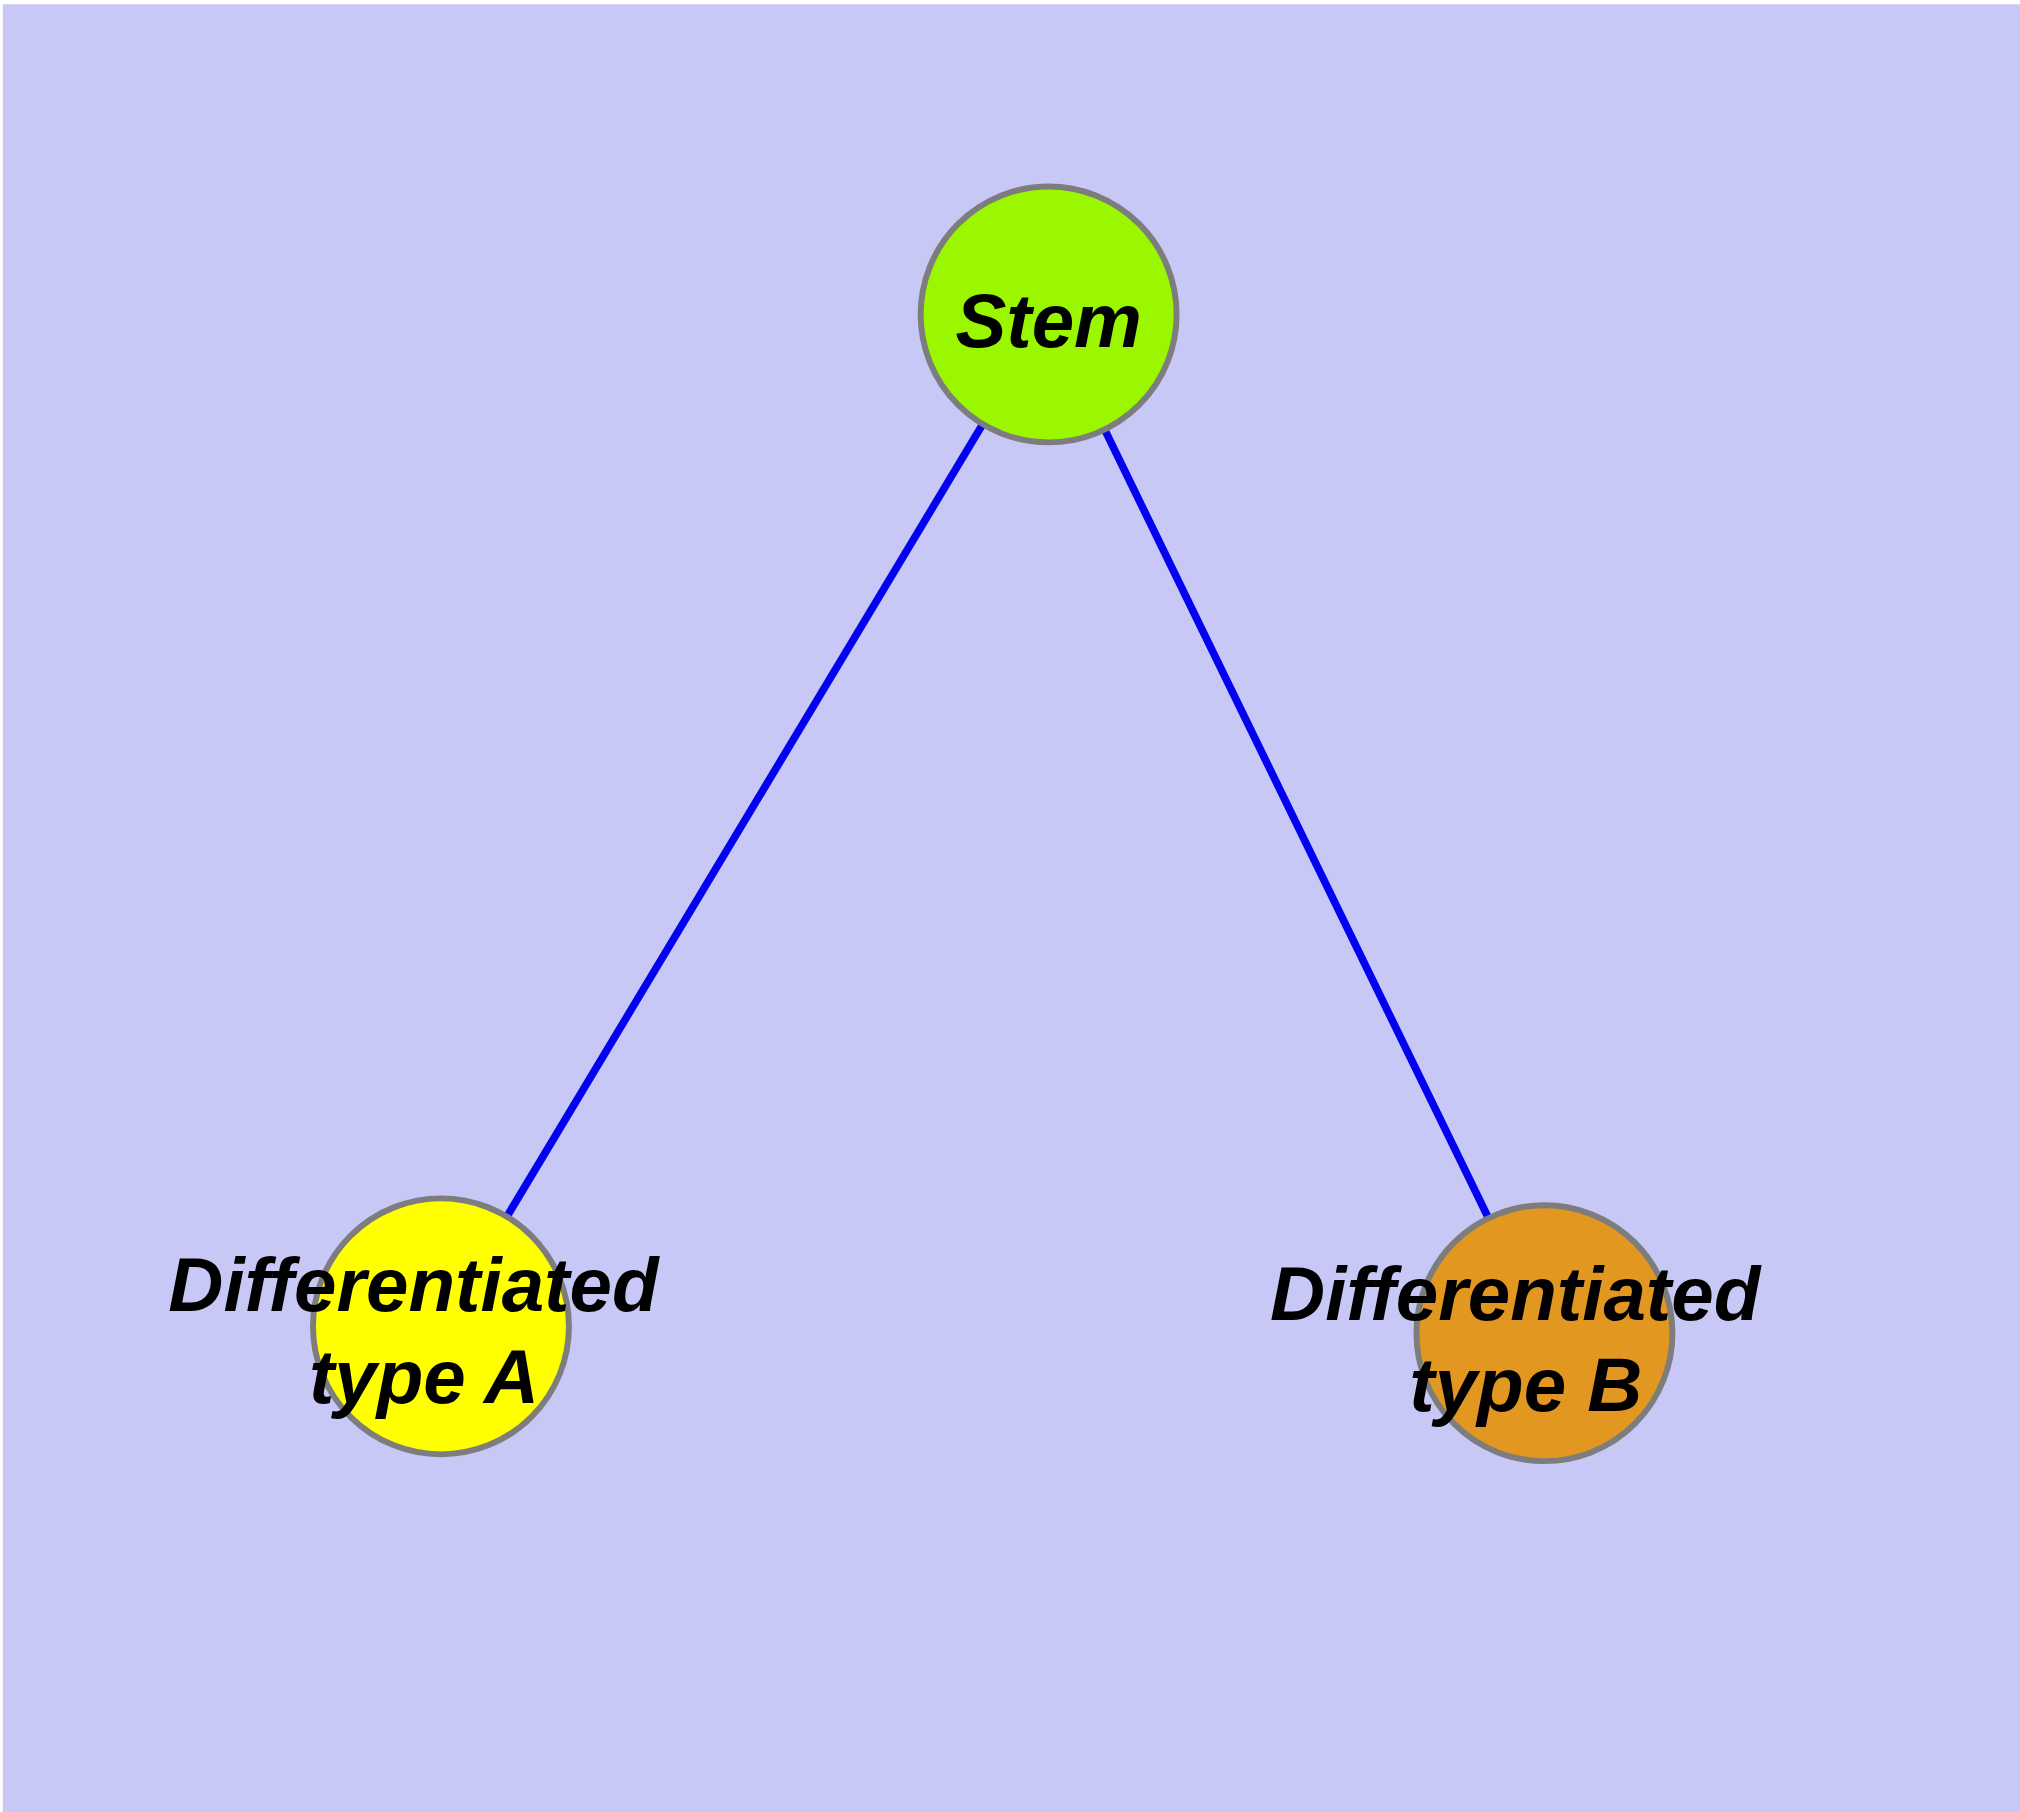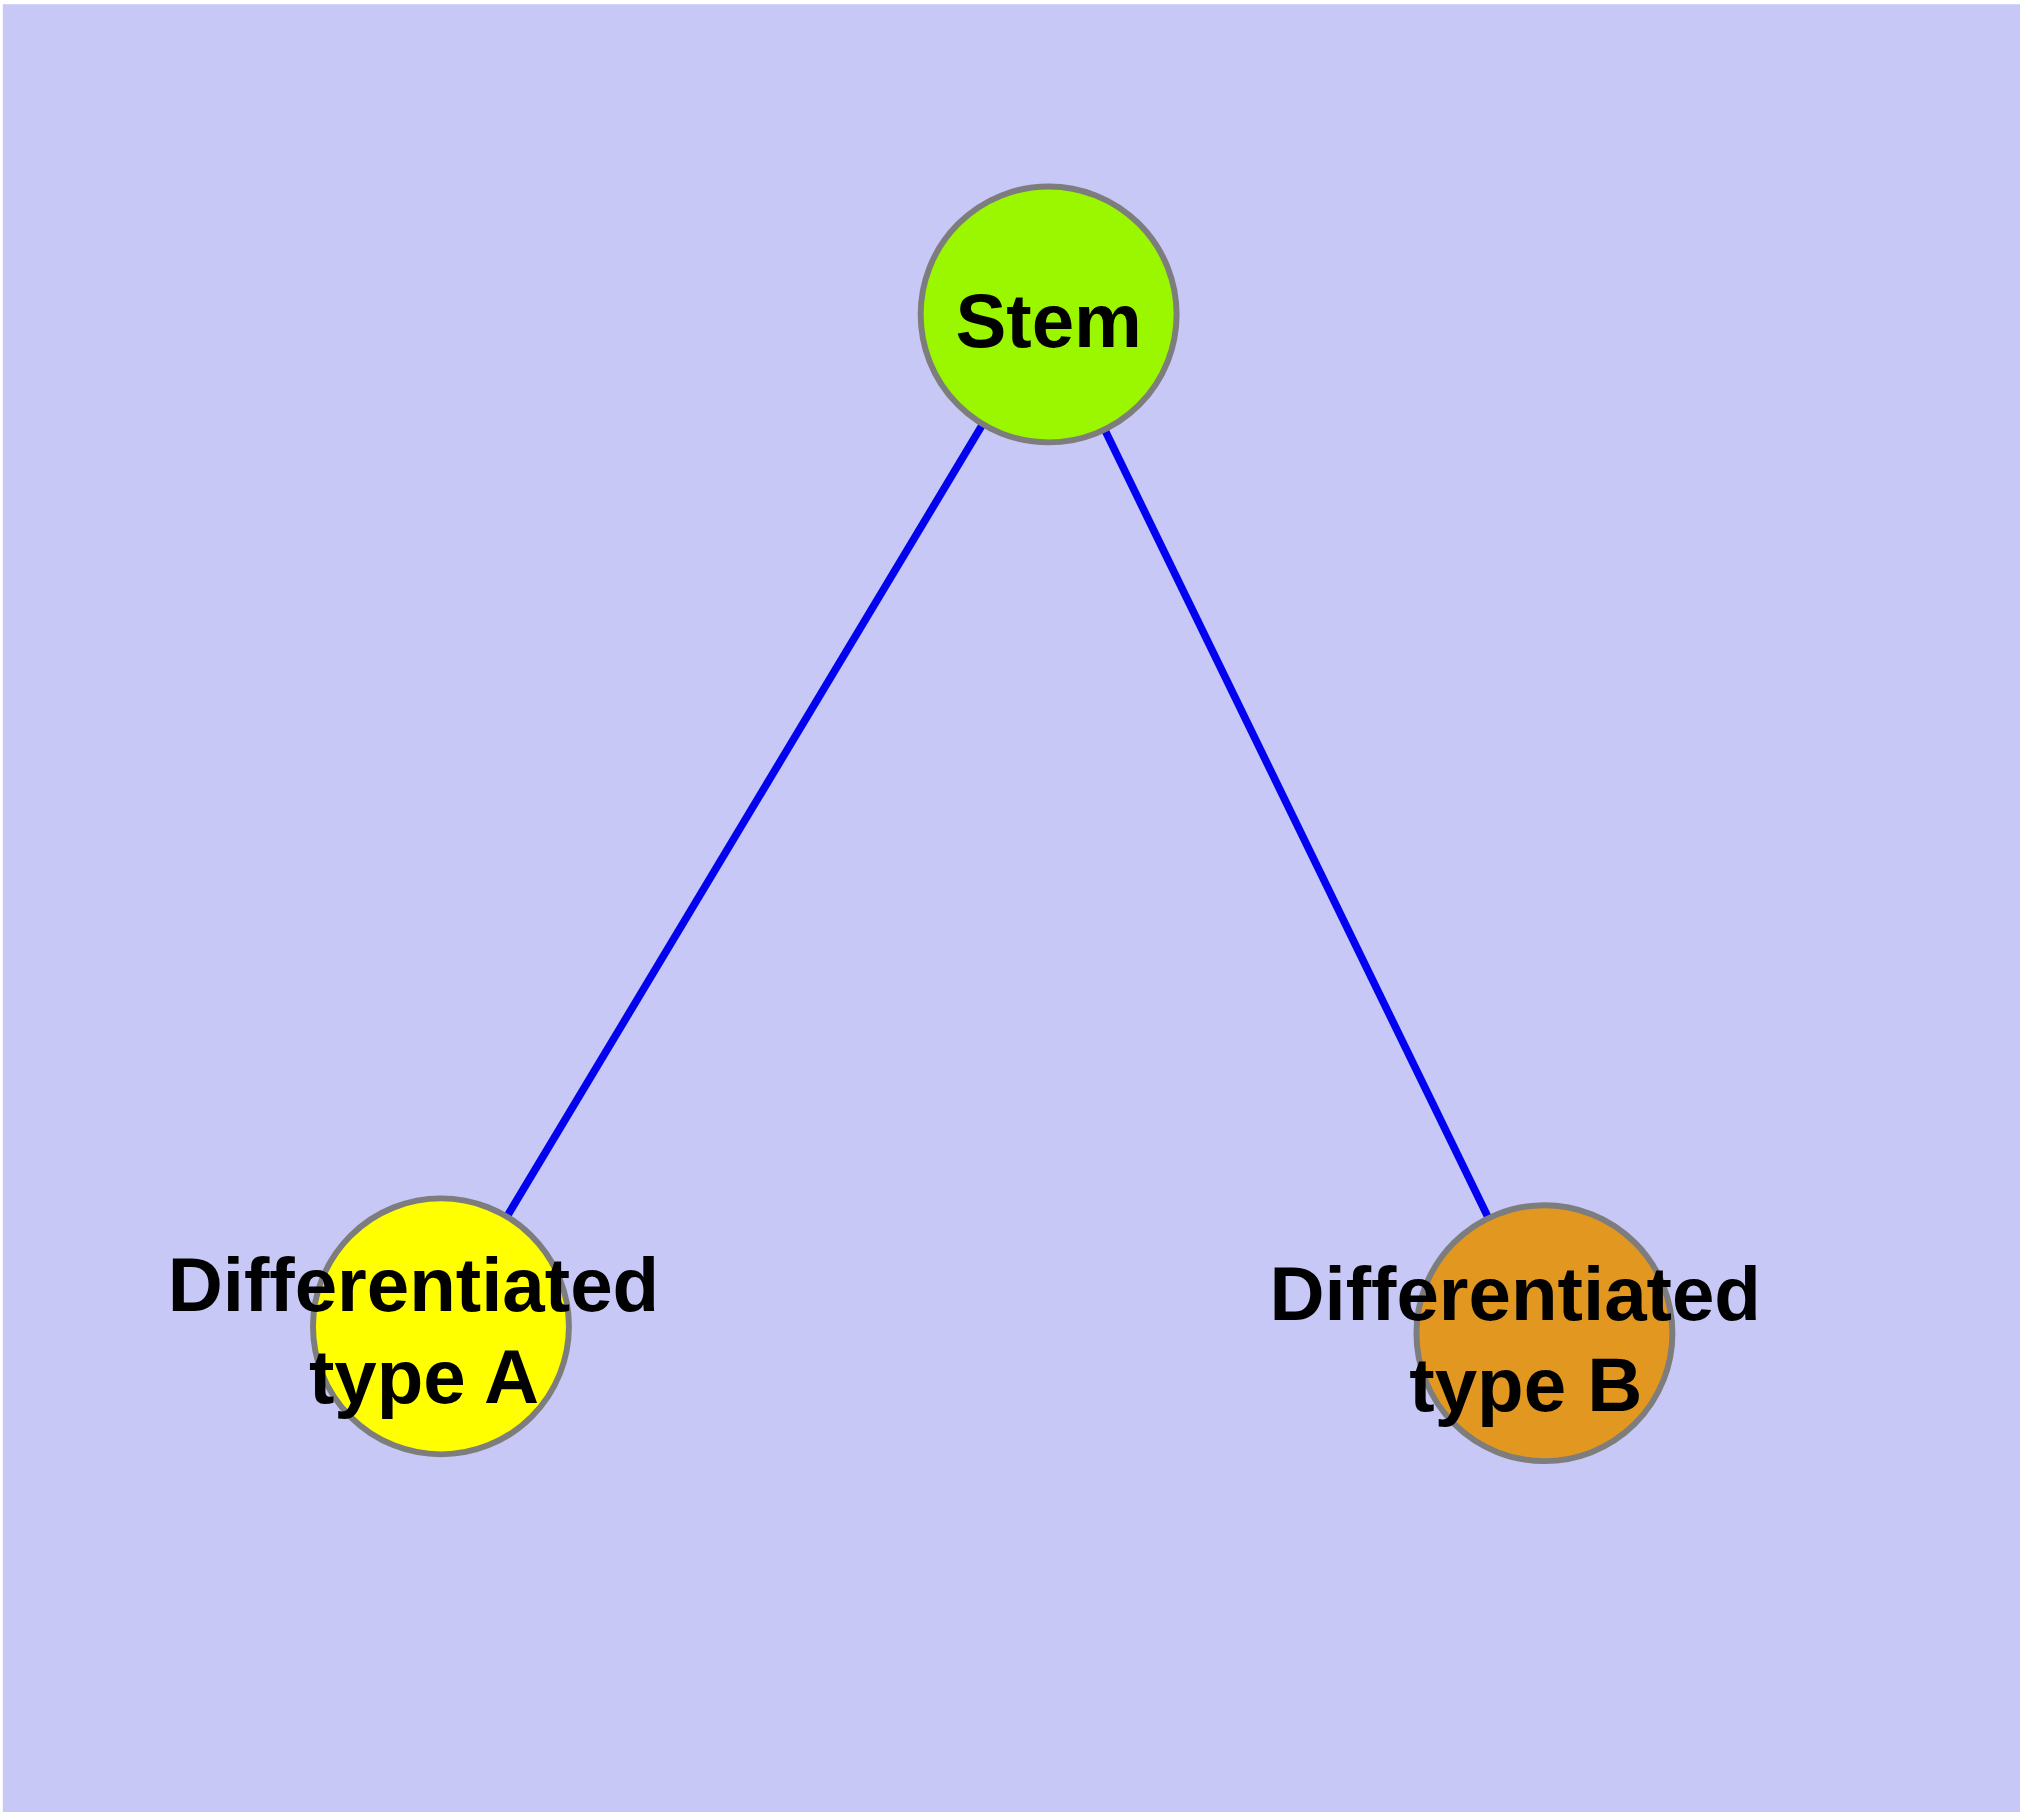--- a/index.html
+++ b/index.html
@@ -7,20 +7,21 @@
     padding: 0;
     background: #ffffff;
     width: 2021px;
     height: 1812px;
     overflow: hidden;
   }
   #stage {
     position: relative;
     width: 2021px;
     height: 1760px;
+    font-style: italic;
   }
   #stage svg {
     position: absolute;
     left: 0;
     top: 0;
     display: block;
   }
   .edge {
     stroke-width: 9px;
     stroke-linecap: butt;

